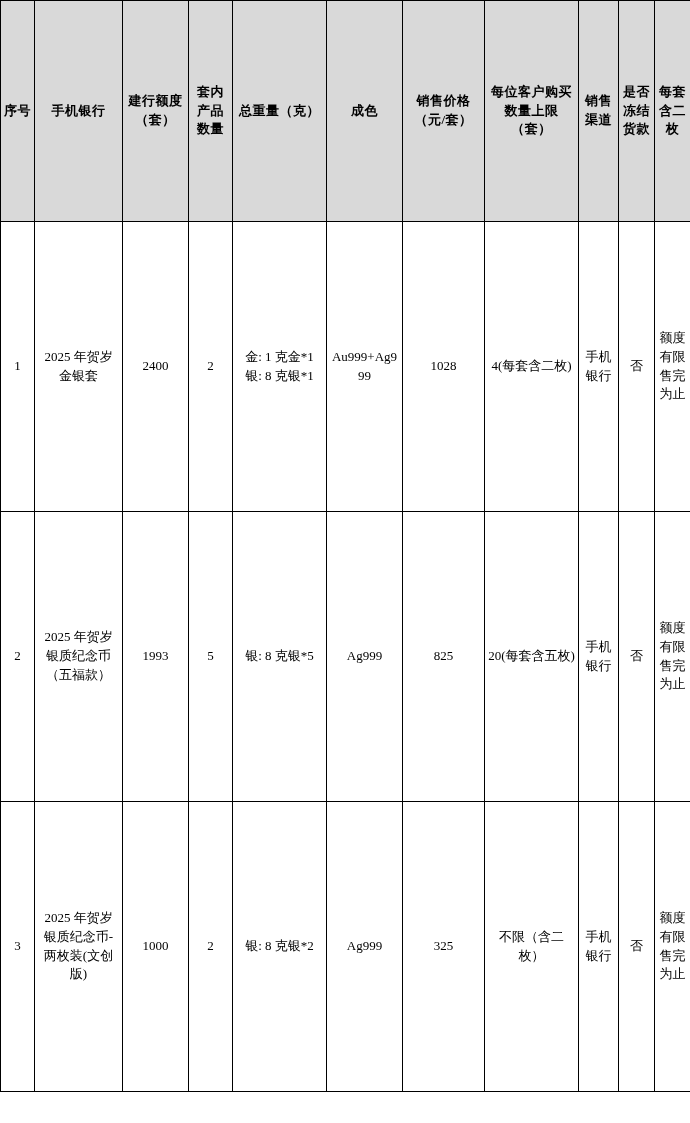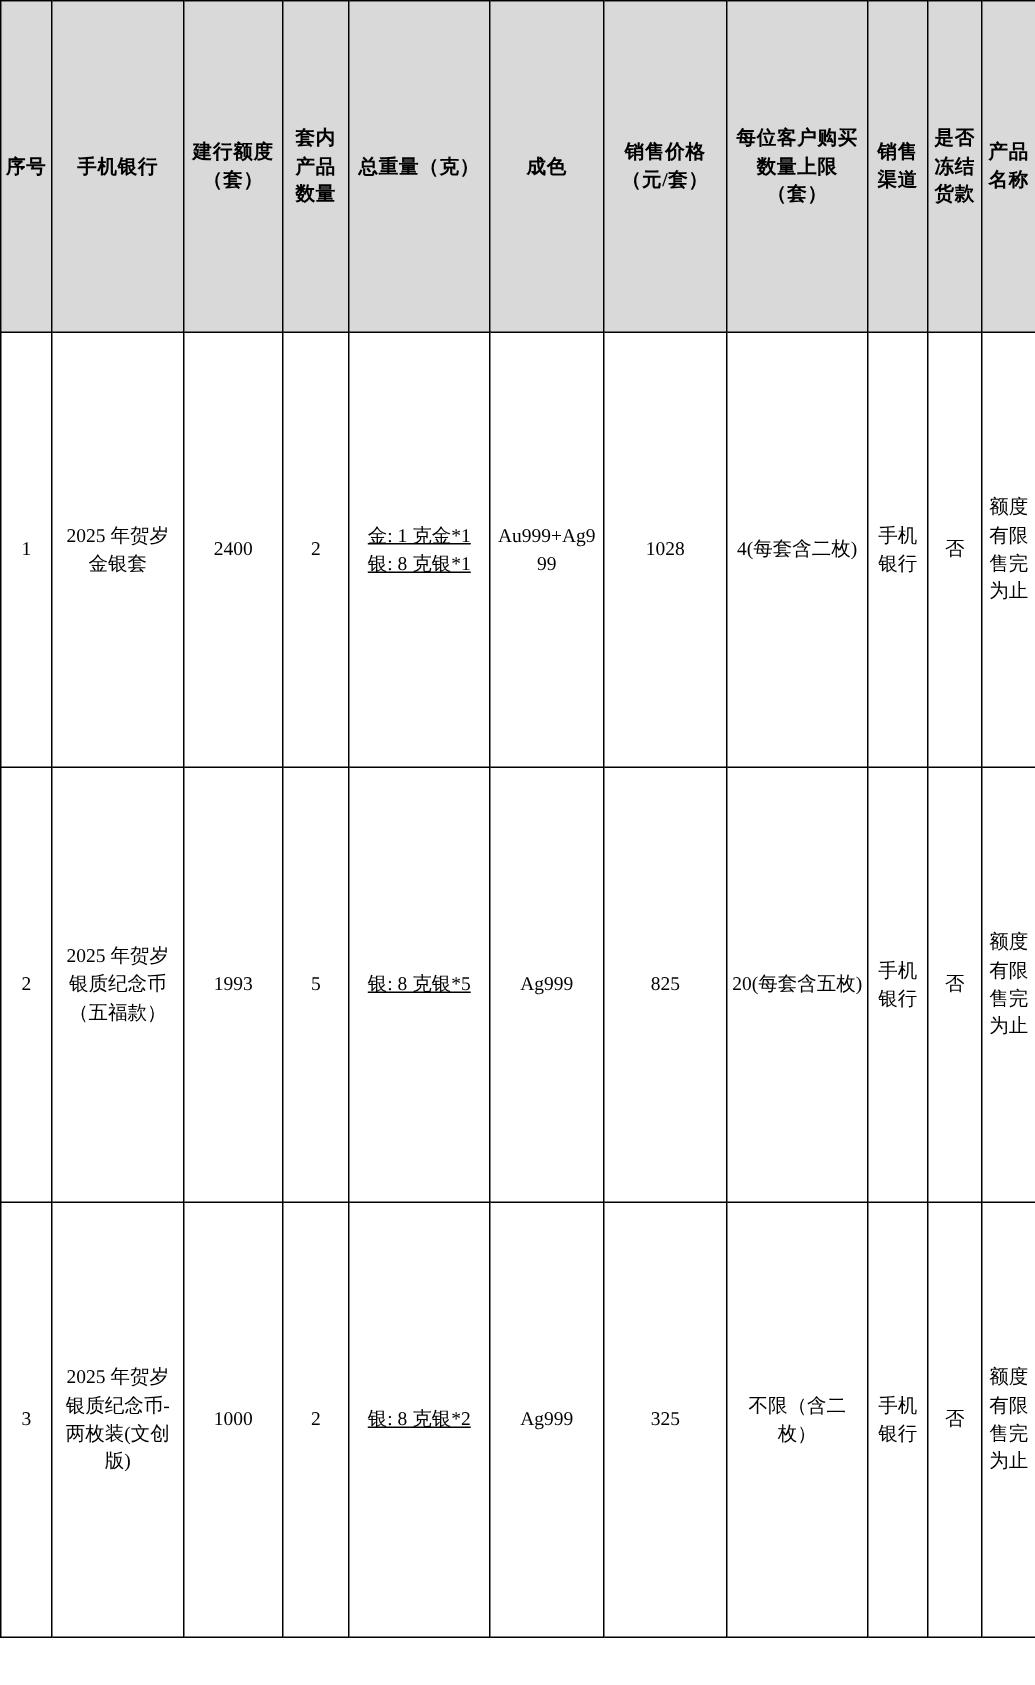--- a/index.html
+++ b/index.html
@@ -55,21 +55,20 @@
   .col-weight   { width: 94px; }
   .col-fineness { width: 76px; }
   .col-price    { width: 82px; }
   .col-limit    { width: 94px; }
   .col-channel  { width: 40px; }
   .col-frozen   { width: 36px; }
   .col-buy      { width: 36px; }
 
   .cell-multiline {
     white-space: pre-line;
-    text-decoration: underline;
   }
   .narrow-wrap {
     line-height: 1.5;
     margin-top: 12px;
   }
 </style>
 </head>
 <body>
 
 <div class="sheet">
@@ -92,21 +91,21 @@
         <th>序号</th>
         <th>手机银行</th>
         <th>建行额度（套）</th>
         <th>套内产品数量</th>
         <th>总重量（克）</th>
         <th>成色</th>
         <th>销售价格（元/套）</th>
         <th>每位客户购买数量上限（套）</th>
         <th>销售渠道</th>
         <th>是否冻结货款</th>
-        <th>产品名称</th>
+        <th>每套含二枚</th>
       </tr>
     </thead>
     <tbody>
       <tr>
         <td>1</td>
         <td>2025 年贺岁金银套</td>
         <td>2400</td>
         <td>2</td>
         <td class="cell-multiline">金: 1 克金*1
 银: 8 克银*1</td>

